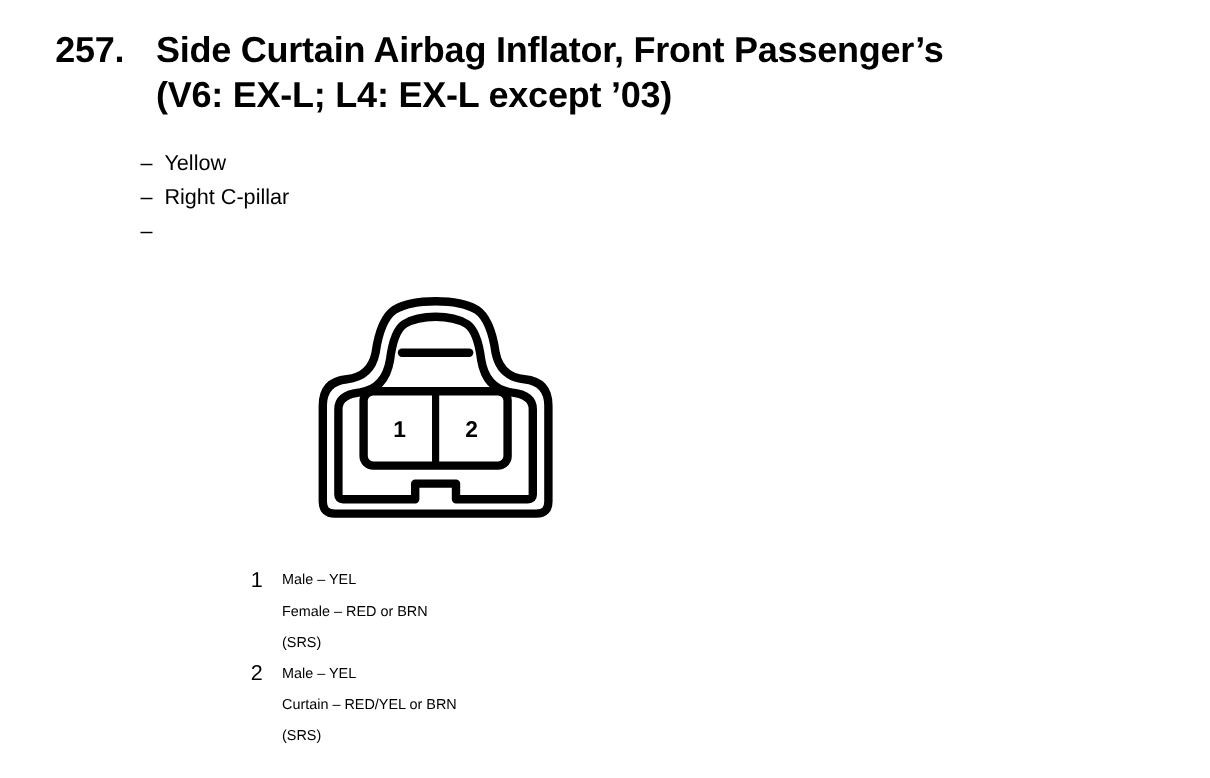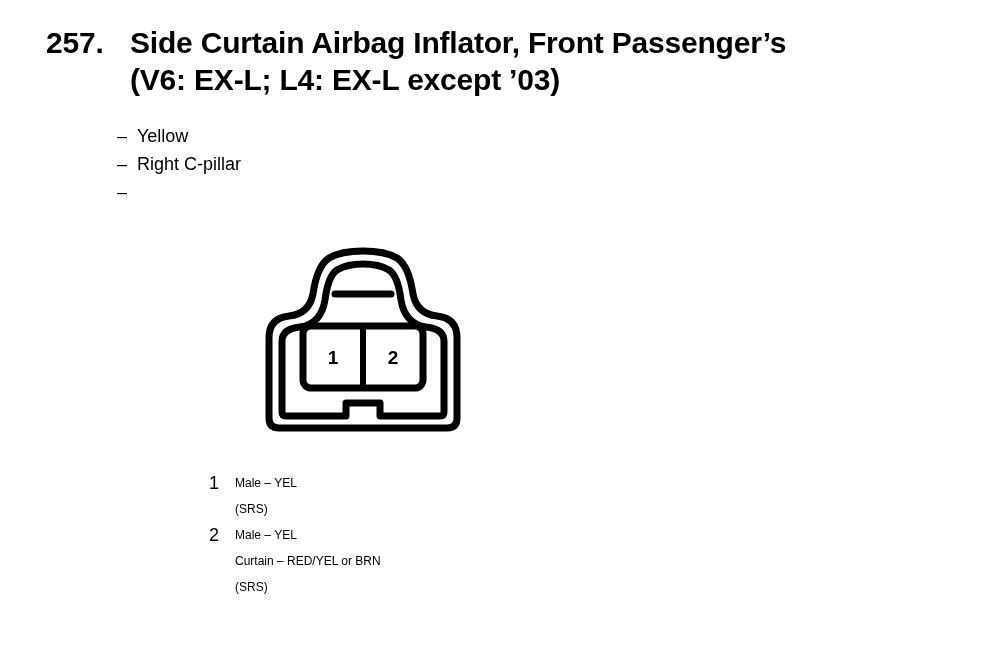--- a/index.html
+++ b/index.html
@@ -202,20 +202,21 @@
     <text class="pin-num" x="138" y="126">2</text>
   </svg>
 </div>
 
 <div class="pin-legend">
 
   <div class="pin-entry">
     <div class="pin-entry-num">1</div>
     <div class="pin-entry-lines">
       <div class="pin-line">Male – YEL</div>
+      <div class="pin-line">Female – RED or BRN</div>
       <div class="pin-line">(SRS)</div>
     </div>
   </div>
 
   <div class="pin-entry">
     <div class="pin-entry-num">2</div>
     <div class="pin-entry-lines">
       <div class="pin-line">Male – YEL</div>
       <div class="pin-line">Curtain – RED/YEL or BRN</div>
       <div class="pin-line">(SRS)</div>

